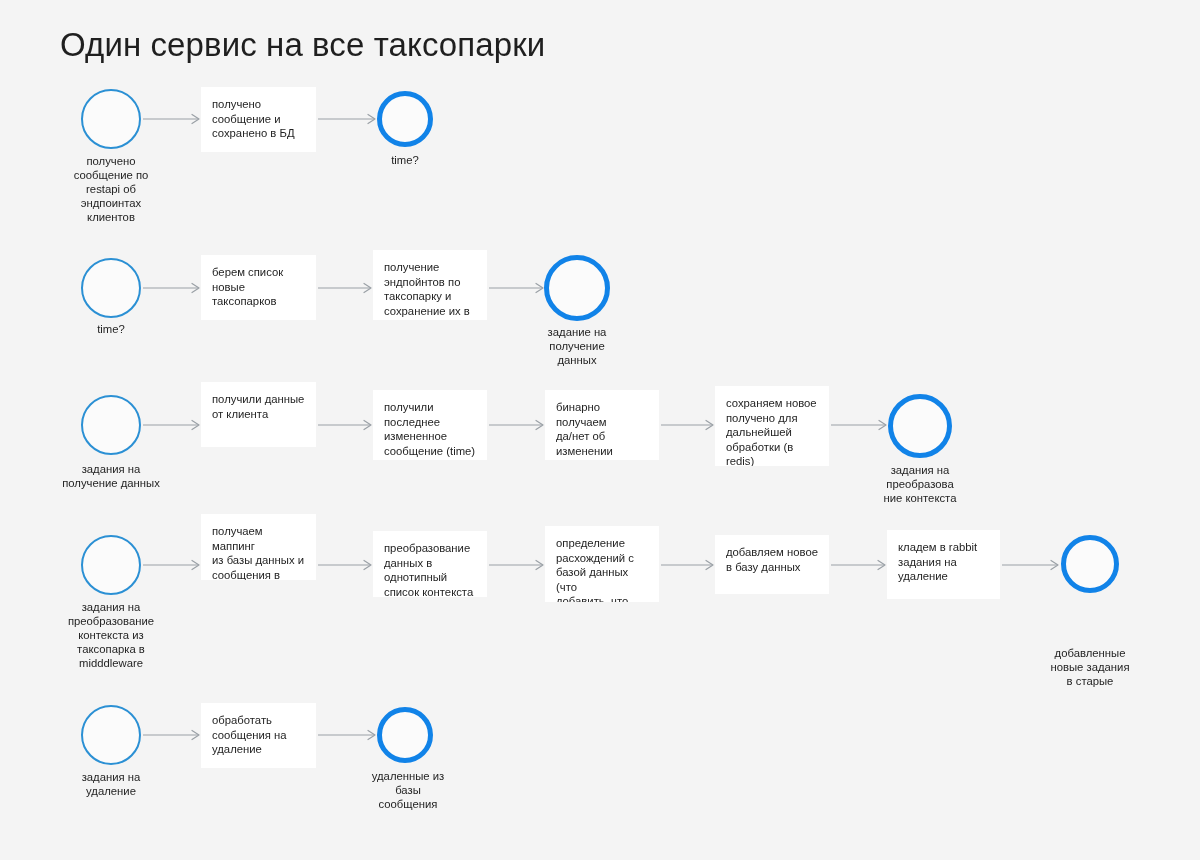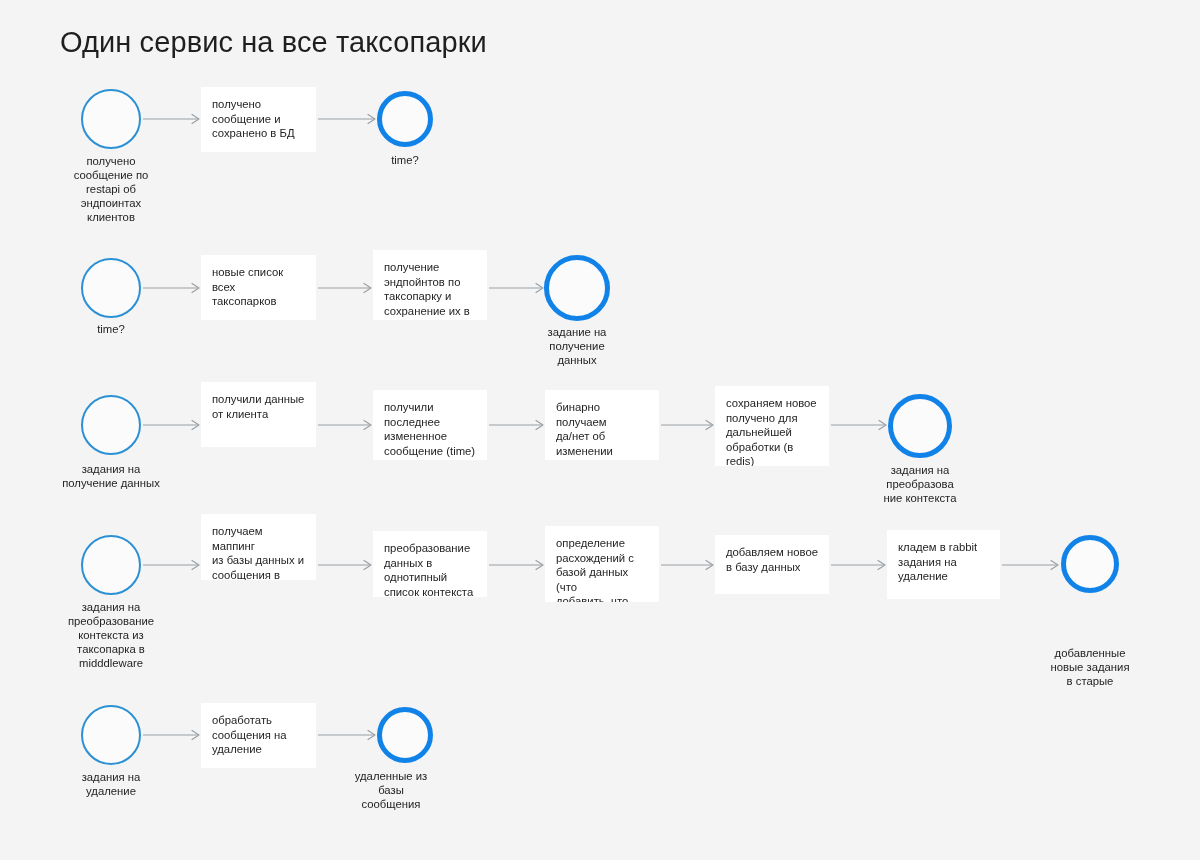--- a/index.html
+++ b/index.html
@@ -17,21 +17,21 @@
   #canvas {
     position: relative;
     width: 1200px;
     height: 860px;
     background: #f4f4f4;
   }
   #page-title {
     position: absolute;
     left: 60px;
     top: 26px;
-    font-size: 29px;
+    font-size: 33px;
     font-weight: 400;
     color: #1f1f1f;
     letter-spacing: 0.1px;
     white-space: nowrap;
   }
 
   
   #arrow-layer {
     position: absolute;
     left: 0;
@@ -130,21 +130,21 @@
 restapi об
 эндпоинтах
 клиентов</div>
       <div class="box" style="left: 201px; top: 87px; width: 115px; height: 65px;">получено
 сообщение и
 сохранено в БД</div>
       <div class="node thick" style="left: 377px; top: 91px; width: 56px; height: 56px;"></div>
       <div class="node-label" style="left: 345px; top: 153px; width: 120px;">time?</div>
       <div class="node thin" style="left: 81px; top: 258px; width: 60px; height: 60px;"></div>
       <div class="node-label" style="left: 51px; top: 322px; width: 120px;">time?</div>
-      <div class="box" style="left: 201px; top: 255px; width: 115px; height: 65px;">новые список всех
+      <div class="box" style="left: 201px; top: 255px; width: 115px; height: 65px;">берем список новые
 таксопарков</div>
       <div class="box" style="left: 373px; top: 250px; width: 114px; height: 70px;">получение
 эндпойнтов по
 таксопарку и
 сохранение их в
 rabbit</div>
       <div class="node thick" style="left: 544px; top: 255px; width: 66px; height: 66px;"></div>
       <div class="node-label" style="left: 517px; top: 325px; width: 120px; text-align: center;">задание на
 получение
 данных</div>
@@ -196,18 +196,18 @@
       <div class="node-label" style="left: 1025px; top: 599px; width: 130px; margin-top: 47px;">добавленные
 новые задания
 в старые</div>
       <div class="node thin" style="left: 81px; top: 705px; width: 60px; height: 60px;"></div>
       <div class="node-label" style="left: 51px; top: 770px; width: 120px;">задания на
 удаление</div>
       <div class="box" style="left: 201px; top: 703px; width: 115px; height: 65px;">обработать
 сообщения на
 удаление</div>
       <div class="node thick" style="left: 377px; top: 707px; width: 56px; height: 56px;"></div>
-      <div class="node-label" style="left: 331px; top: 769px; width: 120px;">удаленные из
+      <div class="node-label" style="left: 348px; top: 769px; width: 120px;">удаленные из
 базы
 сообщения</div>
     </div>
 
 </div>
 
 </body></html>

